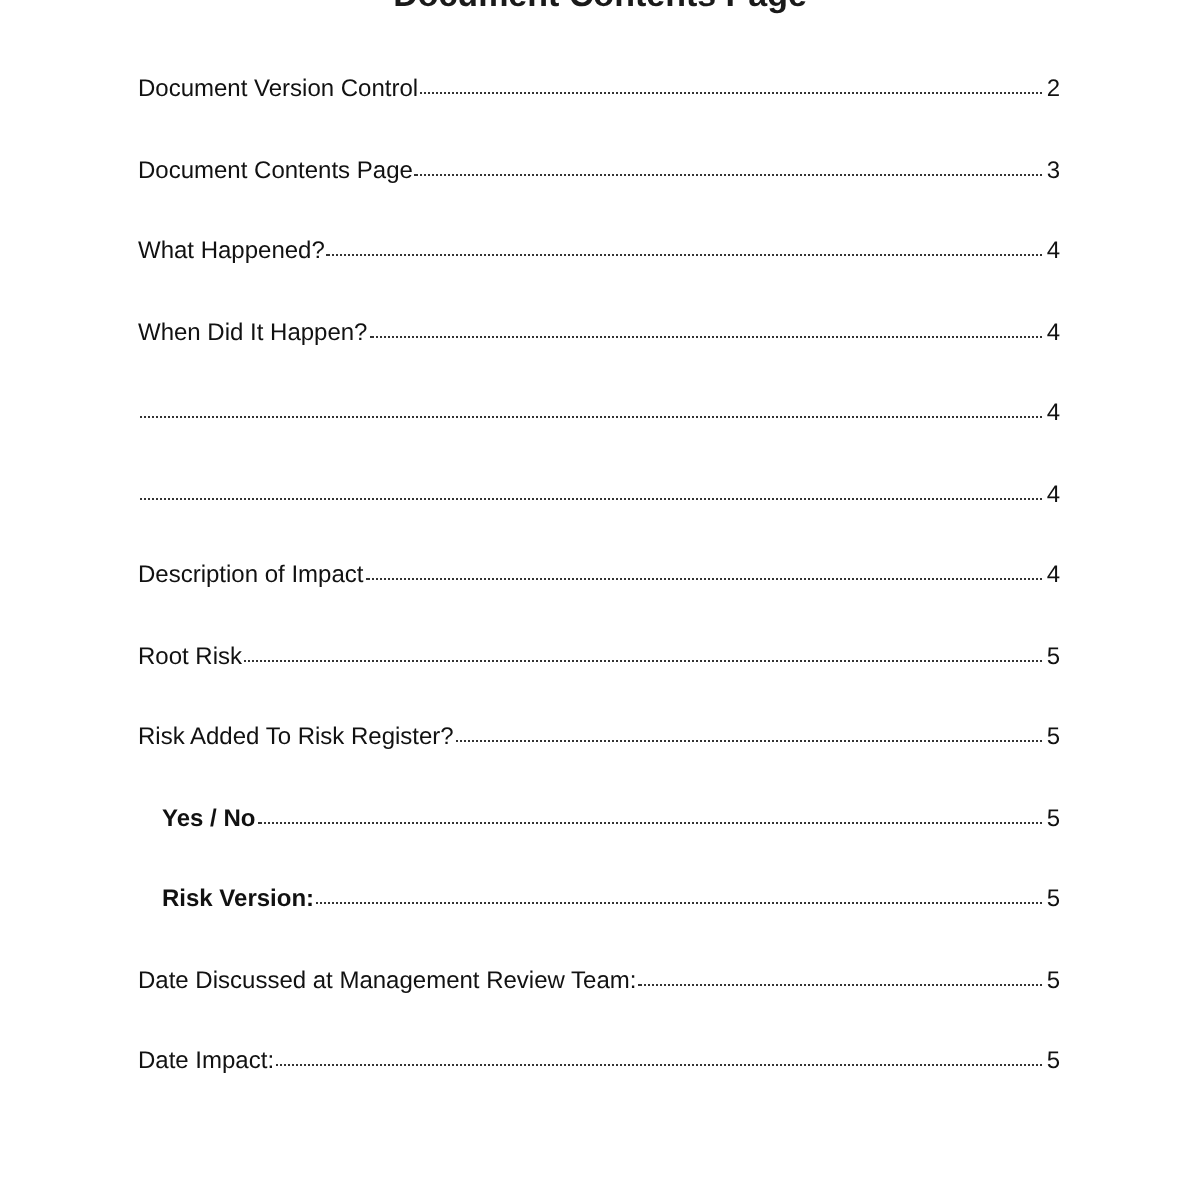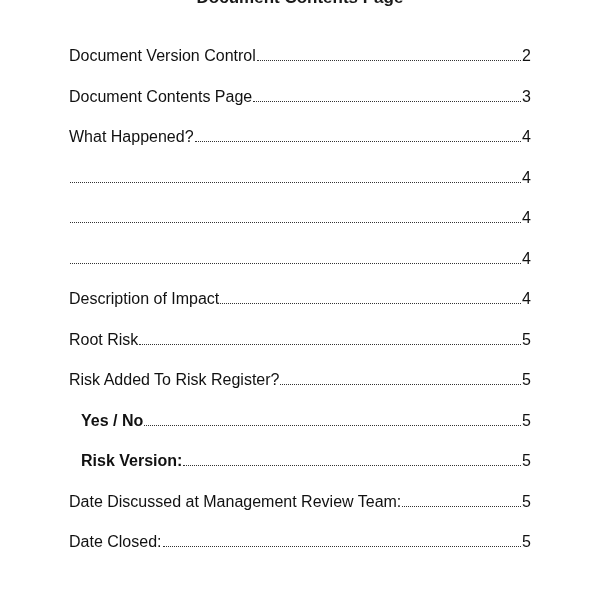--- a/index.html
+++ b/index.html
@@ -27,23 +27,23 @@
       color: #1a1a1a;
     }
     .toc {
       position: absolute;
       left: 69px;
       top: 36px;
       width: 461px;
     }
     .toc-entry {
       display: flex;
-      align-items: center;
+      align-items: flex-start;
       height: 40.5px;
-      font-size: 16px;
+      font-size: 12px;
       line-height: 16px;
       white-space: nowrap;
     }
     .toc-entry.indent .toc-label {
       padding-left: 12px;
       font-weight: bold;
     }
     .toc-label {
       flex: 0 0 auto;
     }
@@ -83,20 +83,21 @@
     <span class="toc-label">Document Contents Page</span>
     <span class="toc-leader"></span>
     <span class="toc-page">3</span>
   </div>
   <div class="toc-entry">
     <span class="toc-label">What Happened?</span>
     <span class="toc-leader"></span>
     <span class="toc-page">4</span>
   </div>
   <div class="toc-entry">
+    <span class="toc-label">When Did It Happen?</span>
     <span class="toc-leader"></span>
     <span class="toc-page">4</span>
   </div>
   <div class="toc-entry">
     <span class="toc-leader"></span>
     <span class="toc-page">4</span>
   </div>
   <div class="toc-entry">
     <span class="toc-leader"></span>
     <span class="toc-page">4</span>
@@ -125,17 +126,17 @@
     <span class="toc-label">Risk Version:</span>
     <span class="toc-leader"></span>
     <span class="toc-page">5</span>
   </div>
   <div class="toc-entry">
     <span class="toc-label">Date Discussed at Management Review Team:</span>
     <span class="toc-leader"></span>
     <span class="toc-page">5</span>
   </div>
   <div class="toc-entry">
-    <span class="toc-label">Date Closed:</span>
+    <span class="toc-label">Date Impact:</span>
     <span class="toc-leader"></span>
     <span class="toc-page">5</span>
   </div>
 </div>
 
 </body></html>

